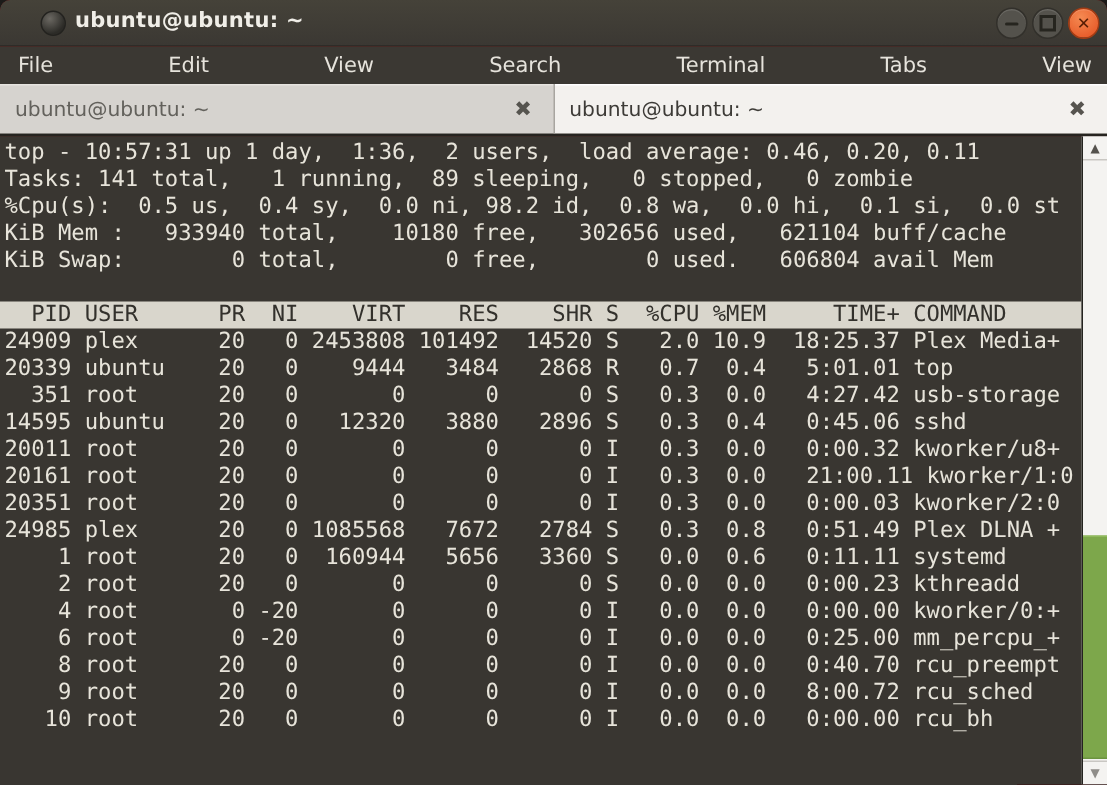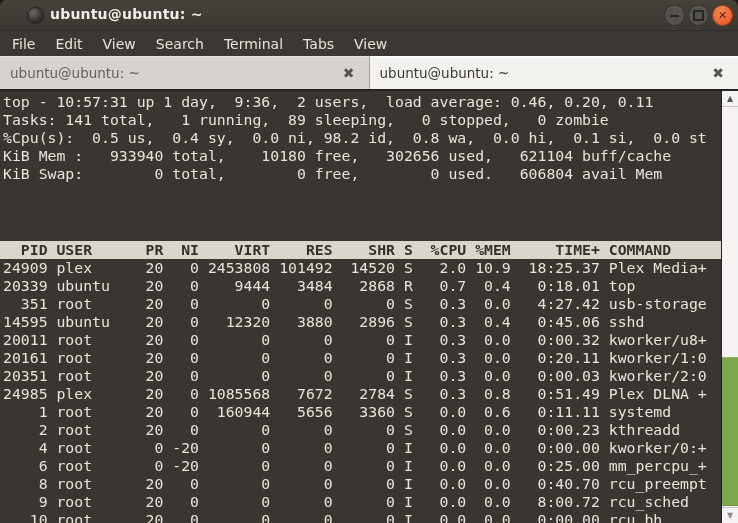--- a/index.html
+++ b/index.html
@@ -14,37 +14,37 @@
   .win-title{position:absolute;left:50px;top:6px;font-size:14px;font-weight:bold;color:#f0eee8;
     letter-spacing:0.2px;}
   .win-buttons{position:absolute;right:5px;top:5px;display:flex;gap:3px;}
   .wbtn{width:19px;height:19px;border-radius:50%;display:flex;align-items:center;justify-content:center;
     background:#54524c;border:1px solid #32302b;box-shadow:inset 0 1px 0 rgba(255,255,255,.12);cursor:default;}
   .wbtn .bar{width:9px;height:2px;background:#26251f;border-radius:1px;}
   .wbtn .sq{width:7px;height:7px;border:2px solid #26251f;}
   .wbtn.close{background:radial-gradient(circle at 40% 30%,#f58a52,#e85e2c 75%);border-color:#a33c14;}
   .wbtn.close span{color:#571d05;font-size:11px;font-weight:bold;line-height:1;}
   
-  .menubar{height:25px;background:#3b3833;display:flex;align-items:center;padding-left:2px;flex:none;}
+  .menubar{height:25px;background:#3b3833;display:flex;align-items:center;padding-left:2px;flex:none;justify-content:space-between;}
   .menu-item{color:#e6e3dc;font-size:14px;padding:2px 10px;cursor:default;}
   
   .tabbar{height:33px;display:flex;flex:none;background:#3b3833;border-bottom:2px solid #262420;}
   .tab{flex:1;display:flex;align-items:center;padding:0 10px;position:relative;cursor:default;}
   .tab.inactive{background:#d6d3cf;border-right:1px solid #a8a5a0;box-shadow:inset 0 1px 0 #e6e4e0;}
   .tab.active{background:#f3f1ee;box-shadow:inset 0 1px 0 #ffffff;}
   .tab-label{font-size:13.5px;flex:1;white-space:nowrap;overflow:hidden;}
   .tab.inactive .tab-label{color:#63615c;}
   .tab.active .tab-label{color:#3d3b37;}
   .tab-close{font-size:14px;font-weight:bold;color:#56544f;padding:0 4px;line-height:1;}
   
   .terminal{flex:1;display:flex;min-height:0;background:#393631;}
   .screen{flex:1;min-width:0;overflow:hidden;padding:2px 0 0 3px;cursor:text;}
   .line{font-family:"DejaVu Sans Mono","Liberation Mono",monospace;font-size:14.8px;line-height:18px;
     color:#e7e4da;white-space:pre;height:18px;}
-  .line.hdr{background:#d9d6cc;color:#33312c;font-weight:bold;width:735px;margin-left:-3px;padding-left:3px;margin-top:40px;}
+  .line.hdr{background:#d9d6cc;color:#33312c;font-weight:normal;width:735px;margin-left:-3px;padding-left:3px;}
   
   .scrollbar{width:16px;flex:none;background:#f4f3f1;border-left:1px solid #24231f;display:flex;
     flex-direction:column;}
   .sb-btn{height:15px;flex:none;display:flex;align-items:center;justify-content:center;
     font-size:8px;color:#54524d;background:#f4f3f1;}
   .sb-btn.up{border-bottom:1px solid #c9c7c3;}
   .sb-btn.down{border-top:1px solid #c9c7c3;color:#8f8d89;}
   .sb-trough{flex:1;position:relative;}
   .sb-thumb{position:absolute;left:0;right:0;bottom:1px;height:147px;background:#7da74b;
     border-top:1px solid #8fb95c;border-bottom:1px solid #6c9340;}
@@ -86,33 +86,33 @@
       <span class="tab-close">✖</span>
     </div>
     <div class="tab active">
       <span class="tab-label">ubuntu@ubuntu: ~</span>
       <span class="tab-close">✖</span>
     </div>
   </div>
 
   <div class="terminal">
     <div class="screen" id="screen">
-        <div class="line">top - 10:57:31 up 1 day,  9:36,  2 users,  load average: 0.46, 0.20, 0.11</div>
+        <div class="line">top - 10:57:31 up 1 day,  1:36,  2 users,  load average: 0.46, 0.20, 0.11</div>
         <div class="line">Tasks: 141 total,   1 running,  89 sleeping,   0 stopped,   0 zombie</div>
         <div class="line">%Cpu(s):  0.5 us,  0.4 sy,  0.0 ni, 98.2 id,  0.8 wa,  0.0 hi,  0.1 si,  0.0 st</div>
         <div class="line">KiB Mem :   933940 total,    10180 free,   302656 used,   621104 buff/cache</div>
         <div class="line">KiB Swap:        0 total,        0 free,        0 used.   606804 avail Mem</div>
         <div class="line">&nbsp;</div>
         <div class="line hdr">  PID USER      PR  NI    VIRT    RES    SHR S  %CPU %MEM     TIME+ COMMAND     </div>
         <div class="line">24909 plex      20   0 2453808 101492  14520 S   2.0 10.9  18:25.37 Plex Media+</div>
-        <div class="line">20339 ubuntu    20   0    9444   3484   2868 R   0.7  0.4   0:18.01 top</div>
+        <div class="line">20339 ubuntu    20   0    9444   3484   2868 R   0.7  0.4   5:01.01 top</div>
         <div class="line">  351 root      20   0       0      0      0 S   0.3  0.0   4:27.42 usb-storage</div>
         <div class="line">14595 ubuntu    20   0   12320   3880   2896 S   0.3  0.4   0:45.06 sshd</div>
         <div class="line">20011 root      20   0       0      0      0 I   0.3  0.0   0:00.32 kworker/u8+</div>
-        <div class="line">20161 root      20   0       0      0      0 I   0.3  0.0   0:20.11 kworker/1:0</div>
+        <div class="line">20161 root      20   0       0      0      0 I   0.3  0.0   21:00.11 kworker/1:0</div>
         <div class="line">20351 root      20   0       0      0      0 I   0.3  0.0   0:00.03 kworker/2:0</div>
         <div class="line">24985 plex      20   0 1085568   7672   2784 S   0.3  0.8   0:51.49 Plex DLNA +</div>
         <div class="line">    1 root      20   0  160944   5656   3360 S   0.0  0.6   0:11.11 systemd</div>
         <div class="line">    2 root      20   0       0      0      0 S   0.0  0.0   0:00.23 kthreadd</div>
         <div class="line">    4 root       0 -20       0      0      0 I   0.0  0.0   0:00.00 kworker/0:+</div>
         <div class="line">    6 root       0 -20       0      0      0 I   0.0  0.0   0:25.00 mm_percpu_+</div>
         <div class="line">    8 root      20   0       0      0      0 I   0.0  0.0   0:40.70 rcu_preempt</div>
         <div class="line">    9 root      20   0       0      0      0 I   0.0  0.0   8:00.72 rcu_sched</div>
         <div class="line">   10 root      20   0       0      0      0 I   0.0  0.0   0:00.00 rcu_bh</div>
       </div>

